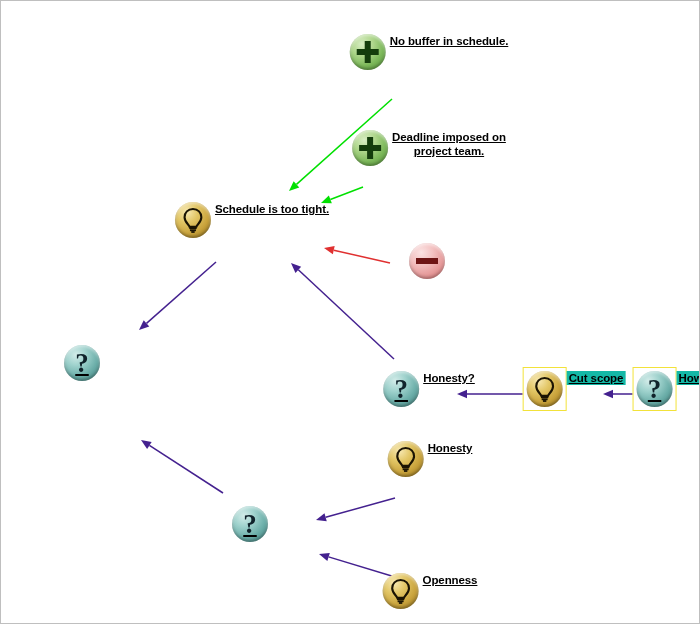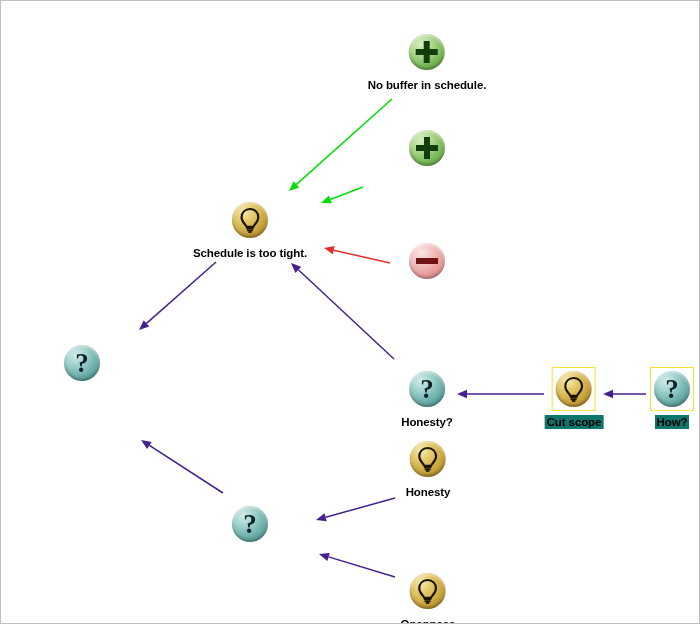--- a/index.html
+++ b/index.html
@@ -23,23 +23,24 @@
     position: absolute;
     left: 0;
     top: 0;
     width: 700px;
     height: 624px;
     pointer-events: none;
   }
   .node {
     position: absolute;
     display: flex;
-    flex-direction: column;
-    align-items: center;
+    flex-direction: row;
+    align-items: flex-start;
     transform: translateX(-50%);
+    text-decoration: underline;
   }
   .node-icon {
     width: 36px;
     height: 36px;
     border-radius: 50%;
     position: relative;
     display: block;
   }
   .icon-wrap {
     padding: 3px;
@@ -56,21 +57,21 @@
     margin-top: 4px;
     font-size: 11.5px;
     font-weight: bold;
     color: #000000;
     text-align: center;
     line-height: 1.22;
     white-space: pre-line;
     letter-spacing: -0.1px;
   }
   .node-label.highlight {
-    background: #0f766e;
+    background: #14b8a6;
     padding: 0 2px;
   }
   
   .ic-plus {
     background: radial-gradient(circle at 34% 28%, #d8edc4 0%, #aed68b 32%, #7cb85a 62%, #4e8c33 100%);
     box-shadow: inset 0 -2px 3px rgba(0,0,0,0.28), inset 0 2px 3px rgba(255,255,255,0.55);
   }
   .ic-plus::before, .ic-plus::after {
     content: "";
     position: absolute;
@@ -161,20 +162,22 @@
       <div class="node" style="left: 426px; top: 29px;">
         <div class="icon-wrap">
           <div class="node-icon ic-plus"></div>
         </div>
         <div class="node-label">No buffer in schedule.</div>
       </div>
       <div class="node" style="left: 426px; top: 125px;">
         <div class="icon-wrap">
           <div class="node-icon ic-plus"></div>
         </div>
+        <div class="node-label">Deadline imposed on
+project team.</div>
       </div>
       <div class="node" style="left: 426px; top: 238px;">
         <div class="icon-wrap">
           <div class="node-icon ic-minus"></div>
         </div>
       </div>
       <div class="node" style="left: 249px; top: 197px;">
         <div class="icon-wrap">
           <div class="node-icon ic-bulb">
             <svg width="36" height="36" viewBox="0 0 36 36">

